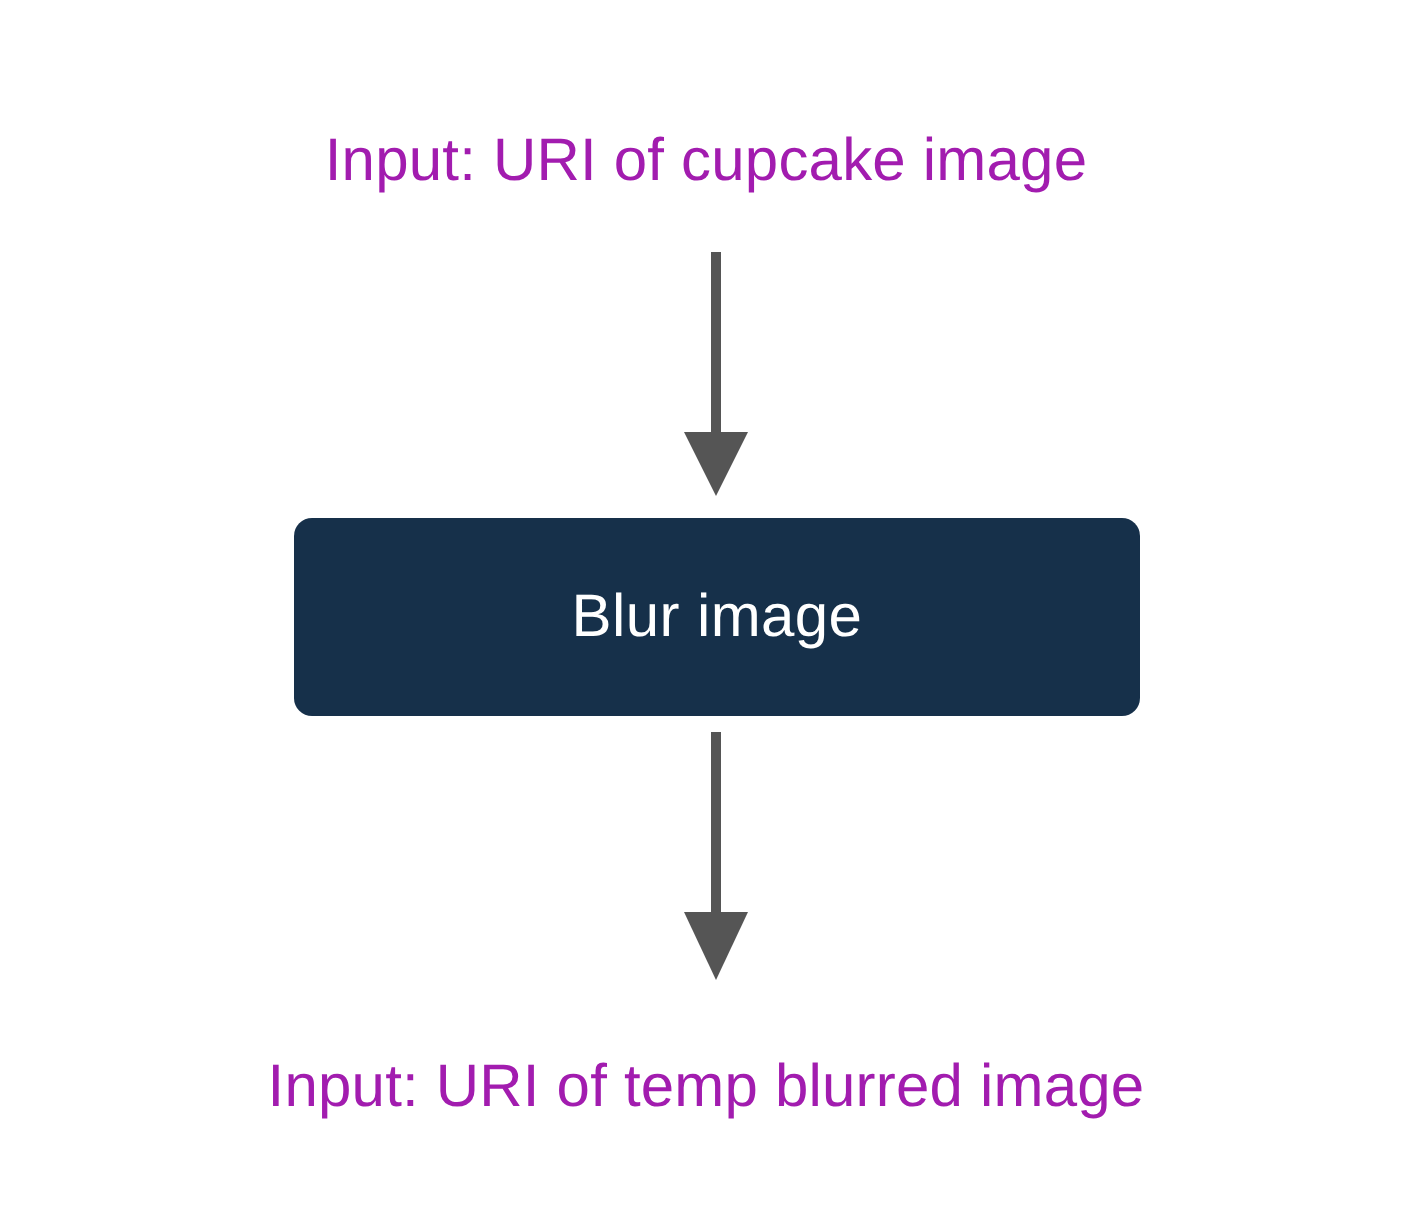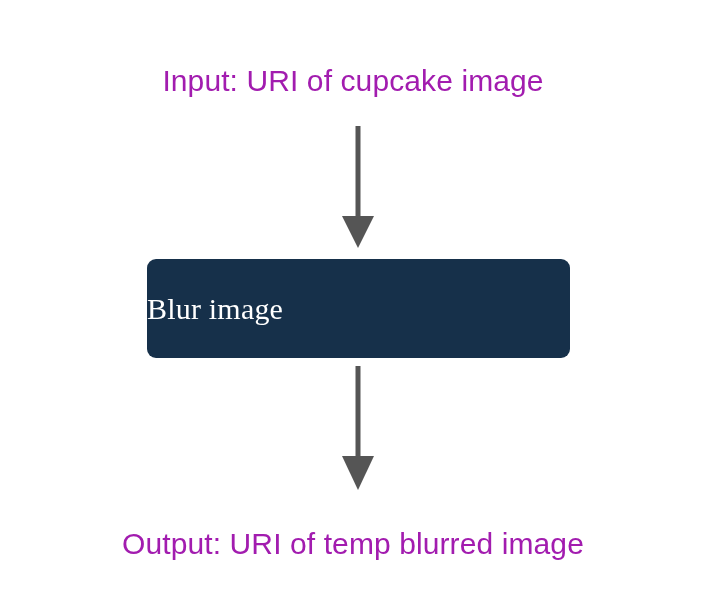--- a/index.html
+++ b/index.html
@@ -53,22 +53,22 @@
   #process-box {
     position: absolute;
     left: 147px;
     top: 259px;
     width: 423px;
     height: 99px;
     background: #16304a;
     border-radius: 9px;
     display: flex;
     align-items: center;
+    justify-content: center;
     box-sizing: border-box;
-    font-family: Liberation Serif, serif;
   }
   #process-box-label {
     color: #ffffff;
     font-size: 30px;
     line-height: 34px;
     letter-spacing: 0.2px;
     white-space: nowrap;
     font-weight: 400;
   }
 </style>
@@ -86,15 +86,15 @@
 
   <div id="process-box">
     <span id="process-box-label">Blur image</span>
   </div>
 
   <svg class="arrow-svg" id="arrow-bottom" viewBox="0 0 706 130">
     <line x1="358" y1="2" x2="358" y2="94" stroke="#555555" stroke-width="5"></line>
     <polygon points="342,92 374,92 358,126" fill="#555555"></polygon>
   </svg>
 
-  <div class="node-label" id="output-label">Output: URI of temp blurred image</div>
+  <div class="node-label" id="output-label">Input: URI of temp blurred image</div>
 
 </div>
 
 </body></html>

